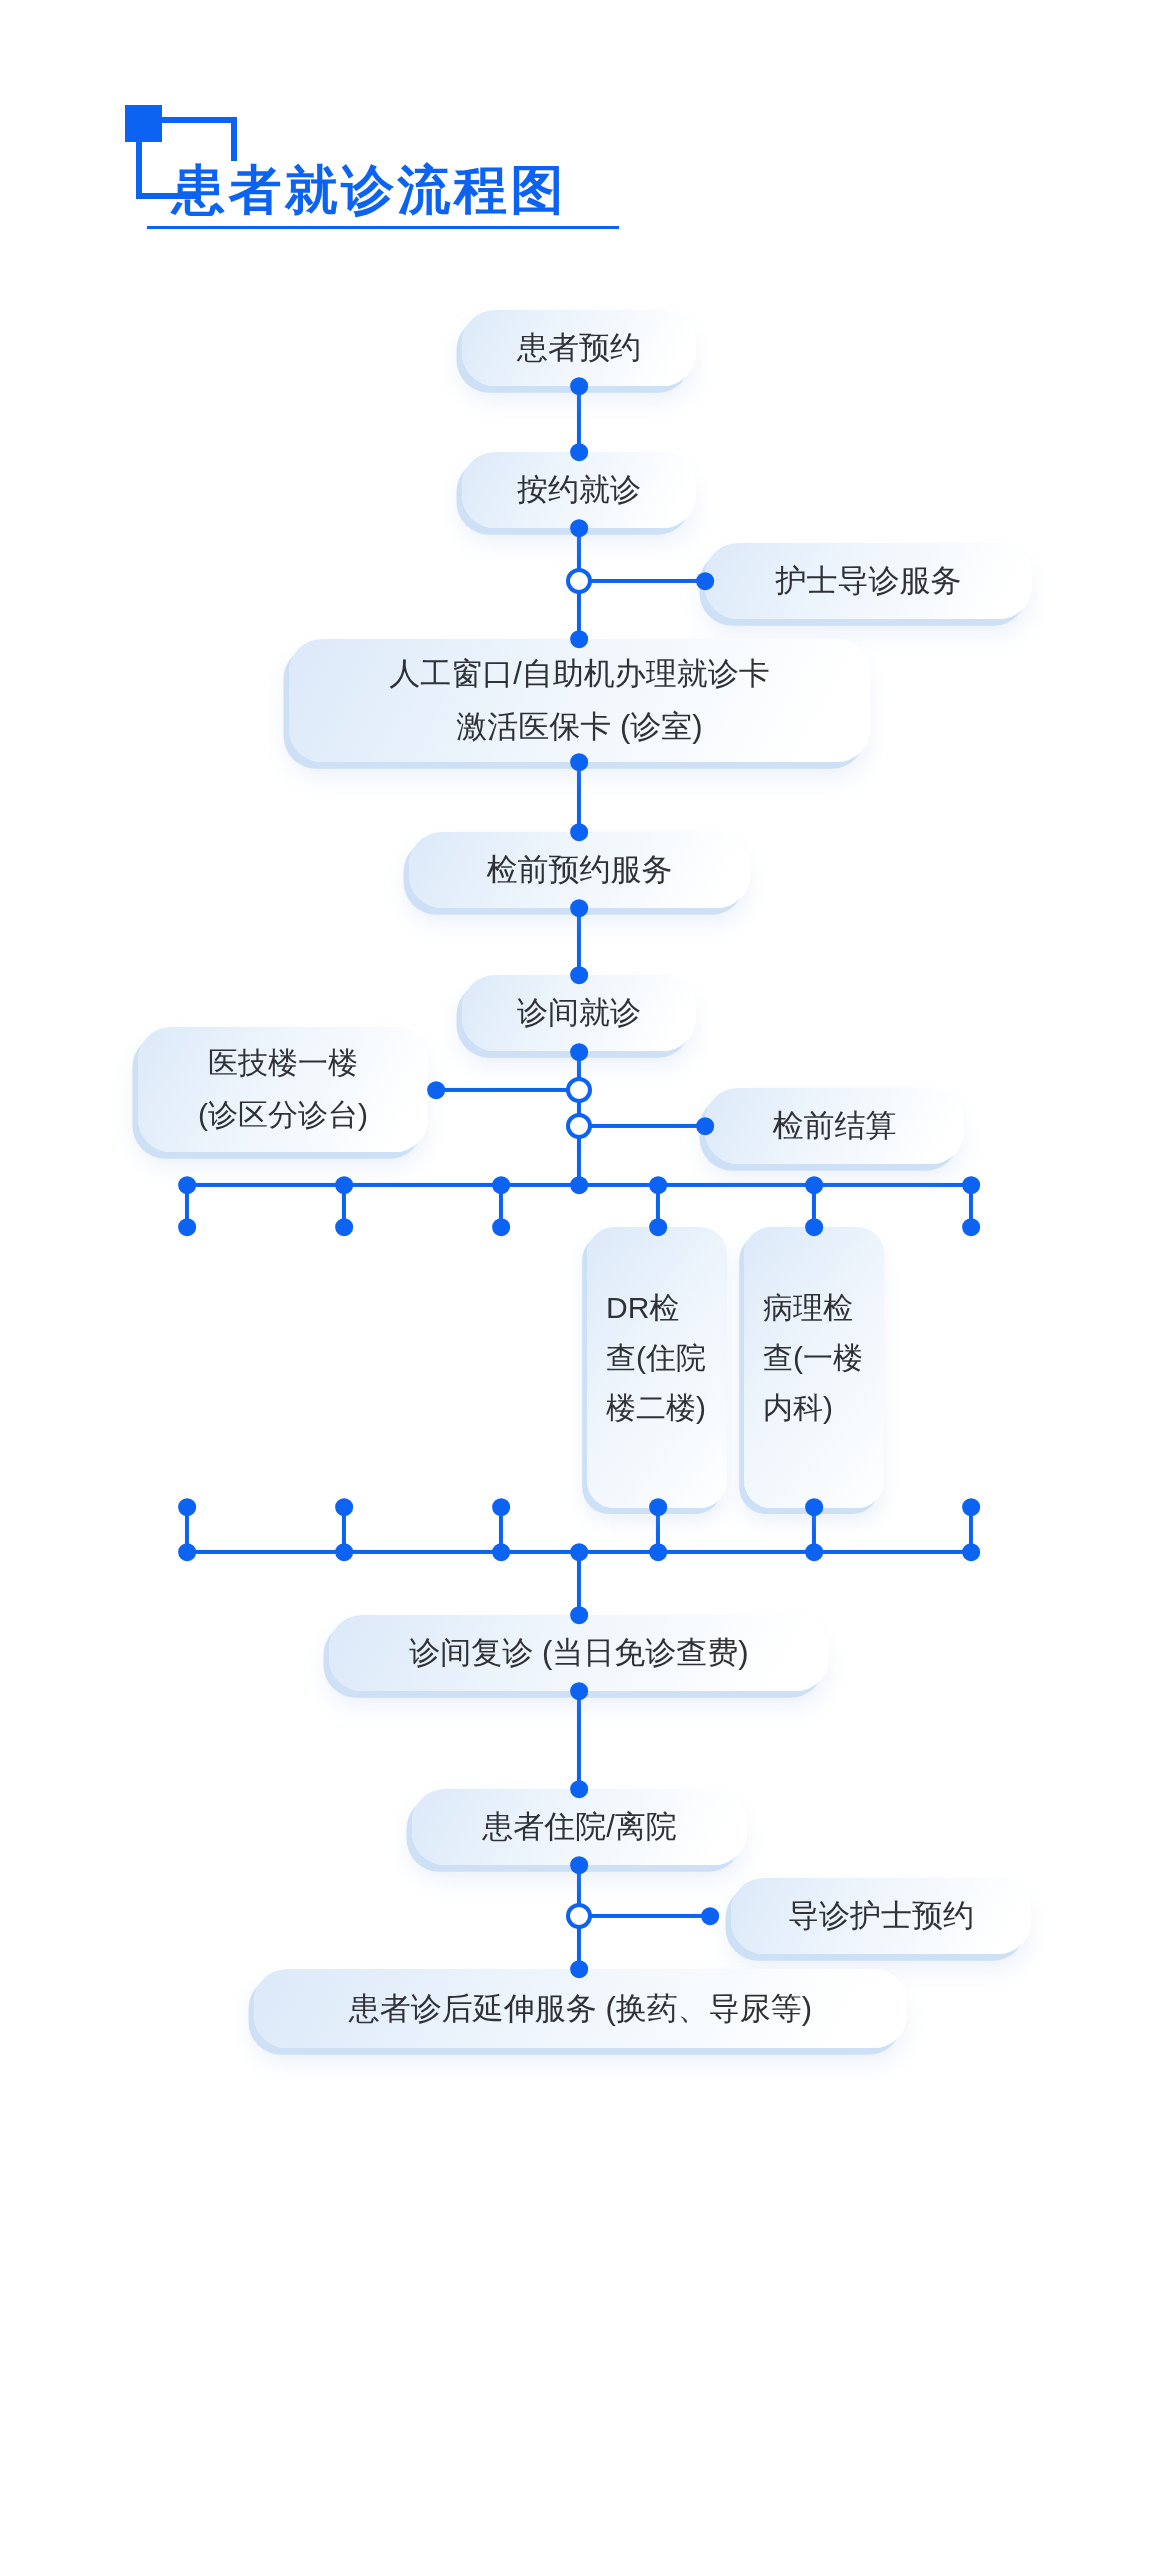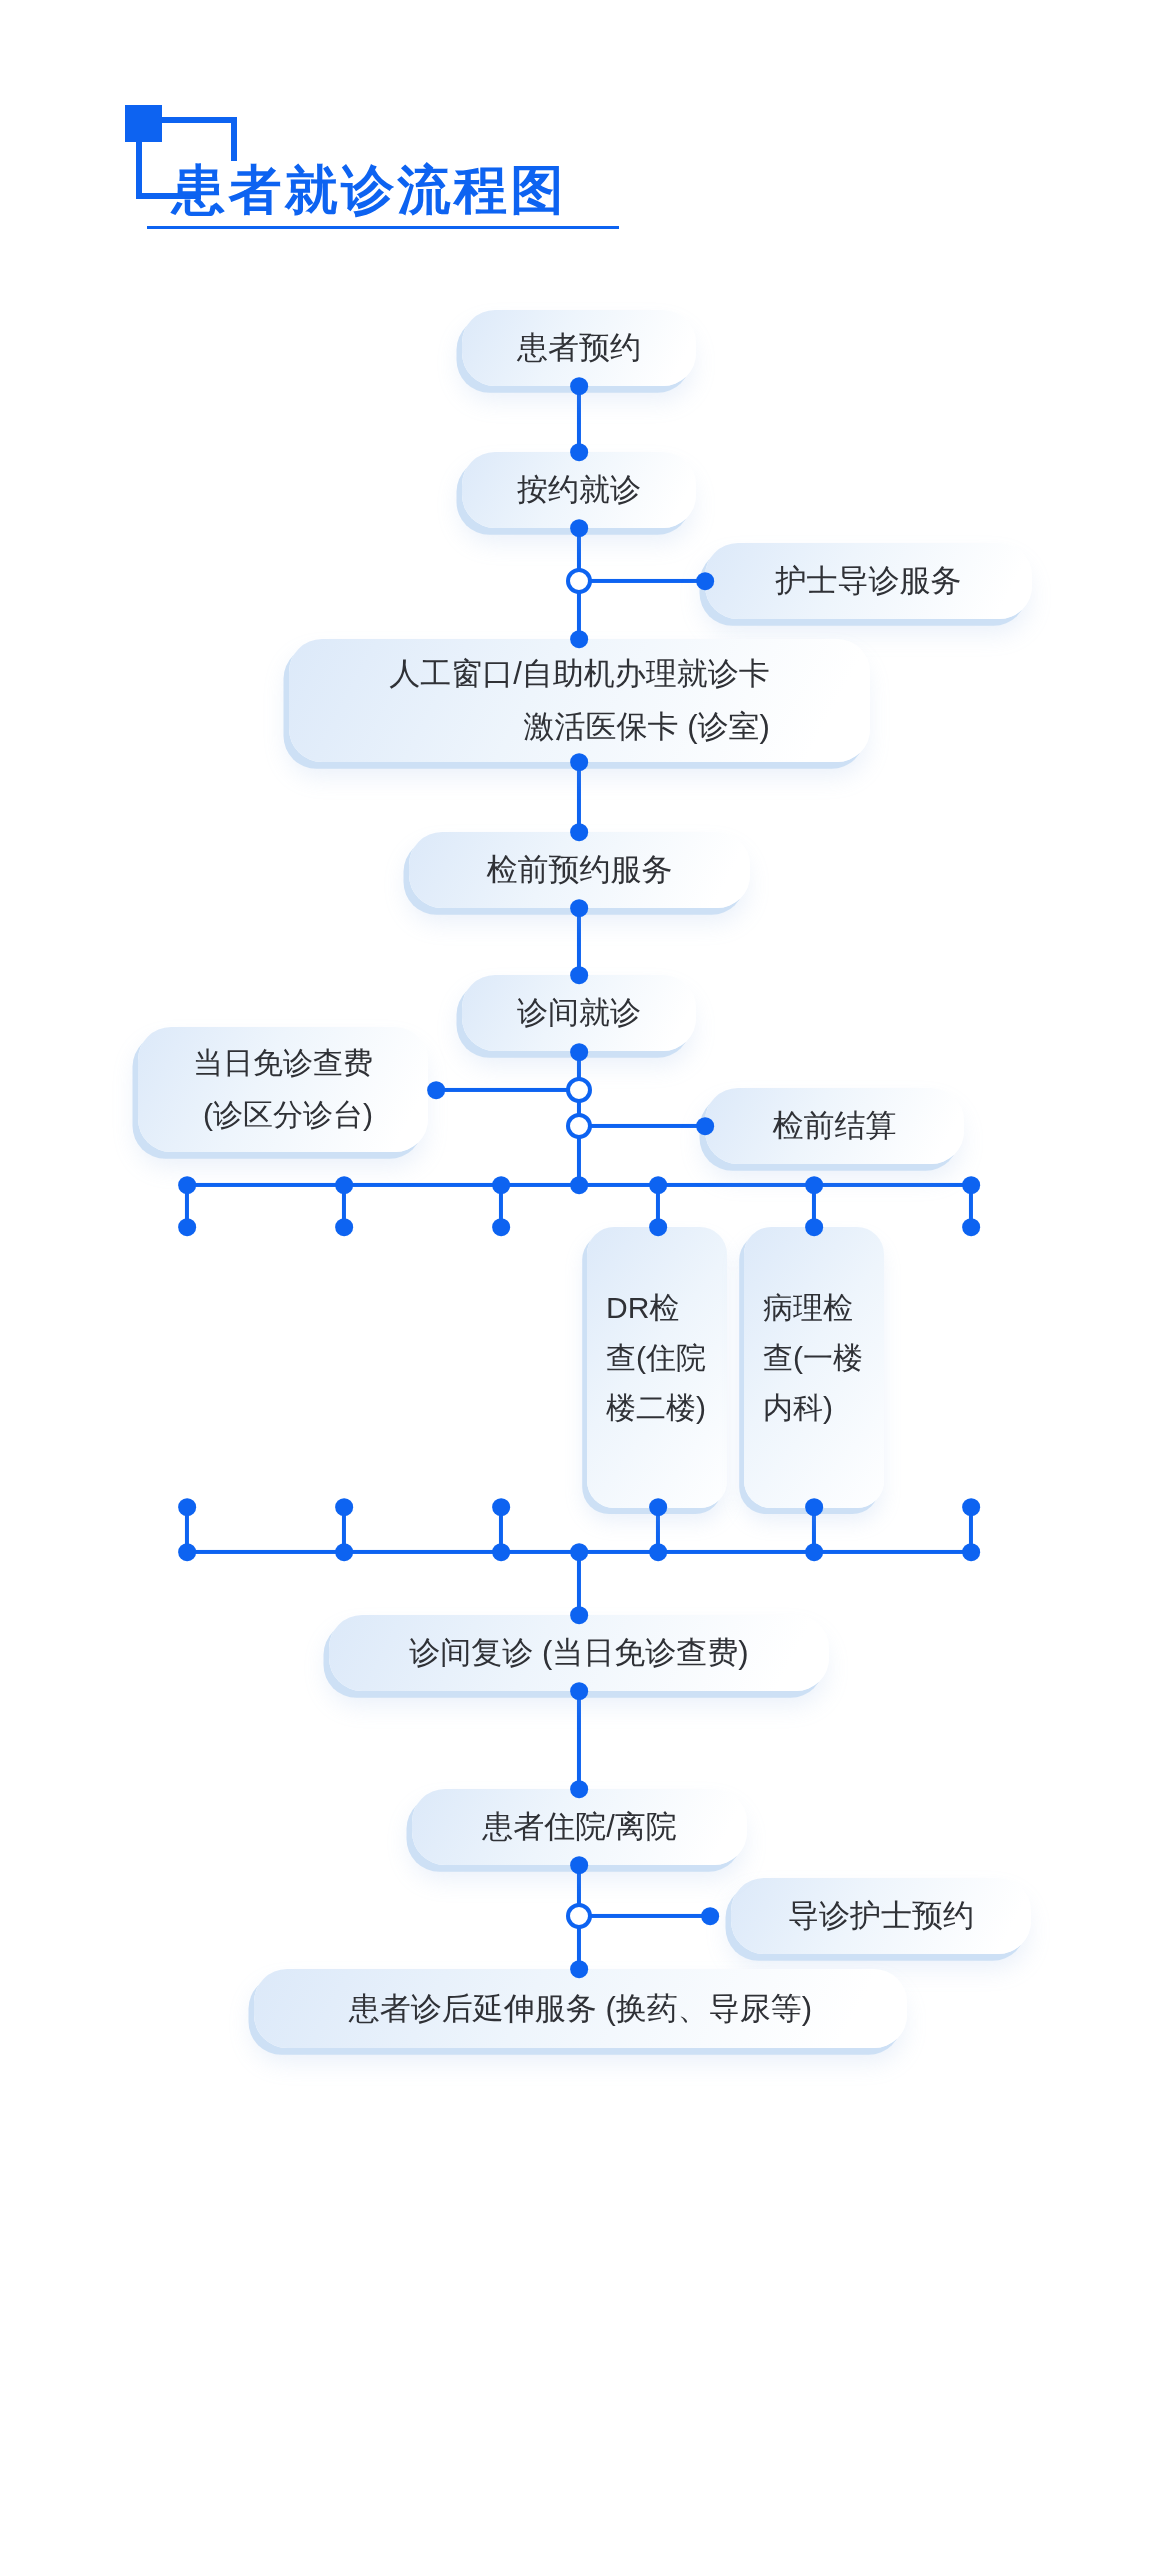--- a/index.html
+++ b/index.html
@@ -31,21 +31,21 @@
     transform:translate(-50%,-50%);z-index:3;}
   .ring{position:absolute;width:26px;height:26px;border-radius:50%;background:#ffffff;
     border:4.8px solid var(--accent);transform:translate(-50%,-50%);z-index:3;}
 
   
   .node{position:absolute;z-index:2;border-radius:33px;color:var(--ink);
     background:linear-gradient(118deg,var(--fill-start) 0%,var(--fill-mid) 42%,#ffffff 90%);
     box-shadow:-5.5px 6.8px 0 var(--shadow), -2.7px 15px 23px rgba(145,180,225,0.18);
     display:flex;align-items:center;justify-content:center;text-align:center;
     font-size:31px;font-weight:500;white-space:nowrap;}
-  .node .stack{display:flex;flex-direction:column;gap:11px;text-align:right;}
+  .node .stack{display:flex;flex-direction:column;gap:11px;}
   .node.two-line{font-size:30px;}
   .dept{position:absolute;z-index:2;border-radius:27px;color:var(--ink);
     background:linear-gradient(128deg,var(--fill-start) 0%,var(--fill-mid) 45%,#fdfeff 95%);
     box-shadow:-4.8px 6.1px 0 var(--shadow), -2.7px 13.6px 20.4px rgba(145,180,225,0.18);
     width:140px;height:281px;top:1227px;padding:56px 17.7px 20.4px 19px;
     font-size:30px;line-height:1.66;font-weight:500;text-align:left;
     overflow-wrap:break-word;word-break:normal;}
 </style>
 </head>
 <body>
@@ -101,21 +101,21 @@
       <span>激活医保卡 (诊室)</span>
     </div>
   </div>
 
   <div class="node" style="left:409px;top:832px;width:341px;height:76px">检前预约服务</div>
 
   <div class="node" style="left:462px;top:975px;width:234px;height:76px">诊间就诊</div>
 
   <div class="node two-line" style="left:138px;top:1027px;width:290px;height:125px">
     <div class="stack">
-      <span>当日免诊查费</span>
+      <span>医技楼一楼</span>
       <span>(诊区分诊台)</span>
     </div>
   </div>
 
   <div class="node" style="left:705px;top:1088px;width:259px;height:76px">检前结算</div>
 
   <div class="dept" style="left:587px">DR检查(住院楼二楼)</div>
   <div class="dept" style="left:744px">病理检查(一楼内科)</div>
 
   <div class="node" style="left:329px;top:1615px;width:500px;height:76px">诊间复诊 (当日免诊查费)</div>

